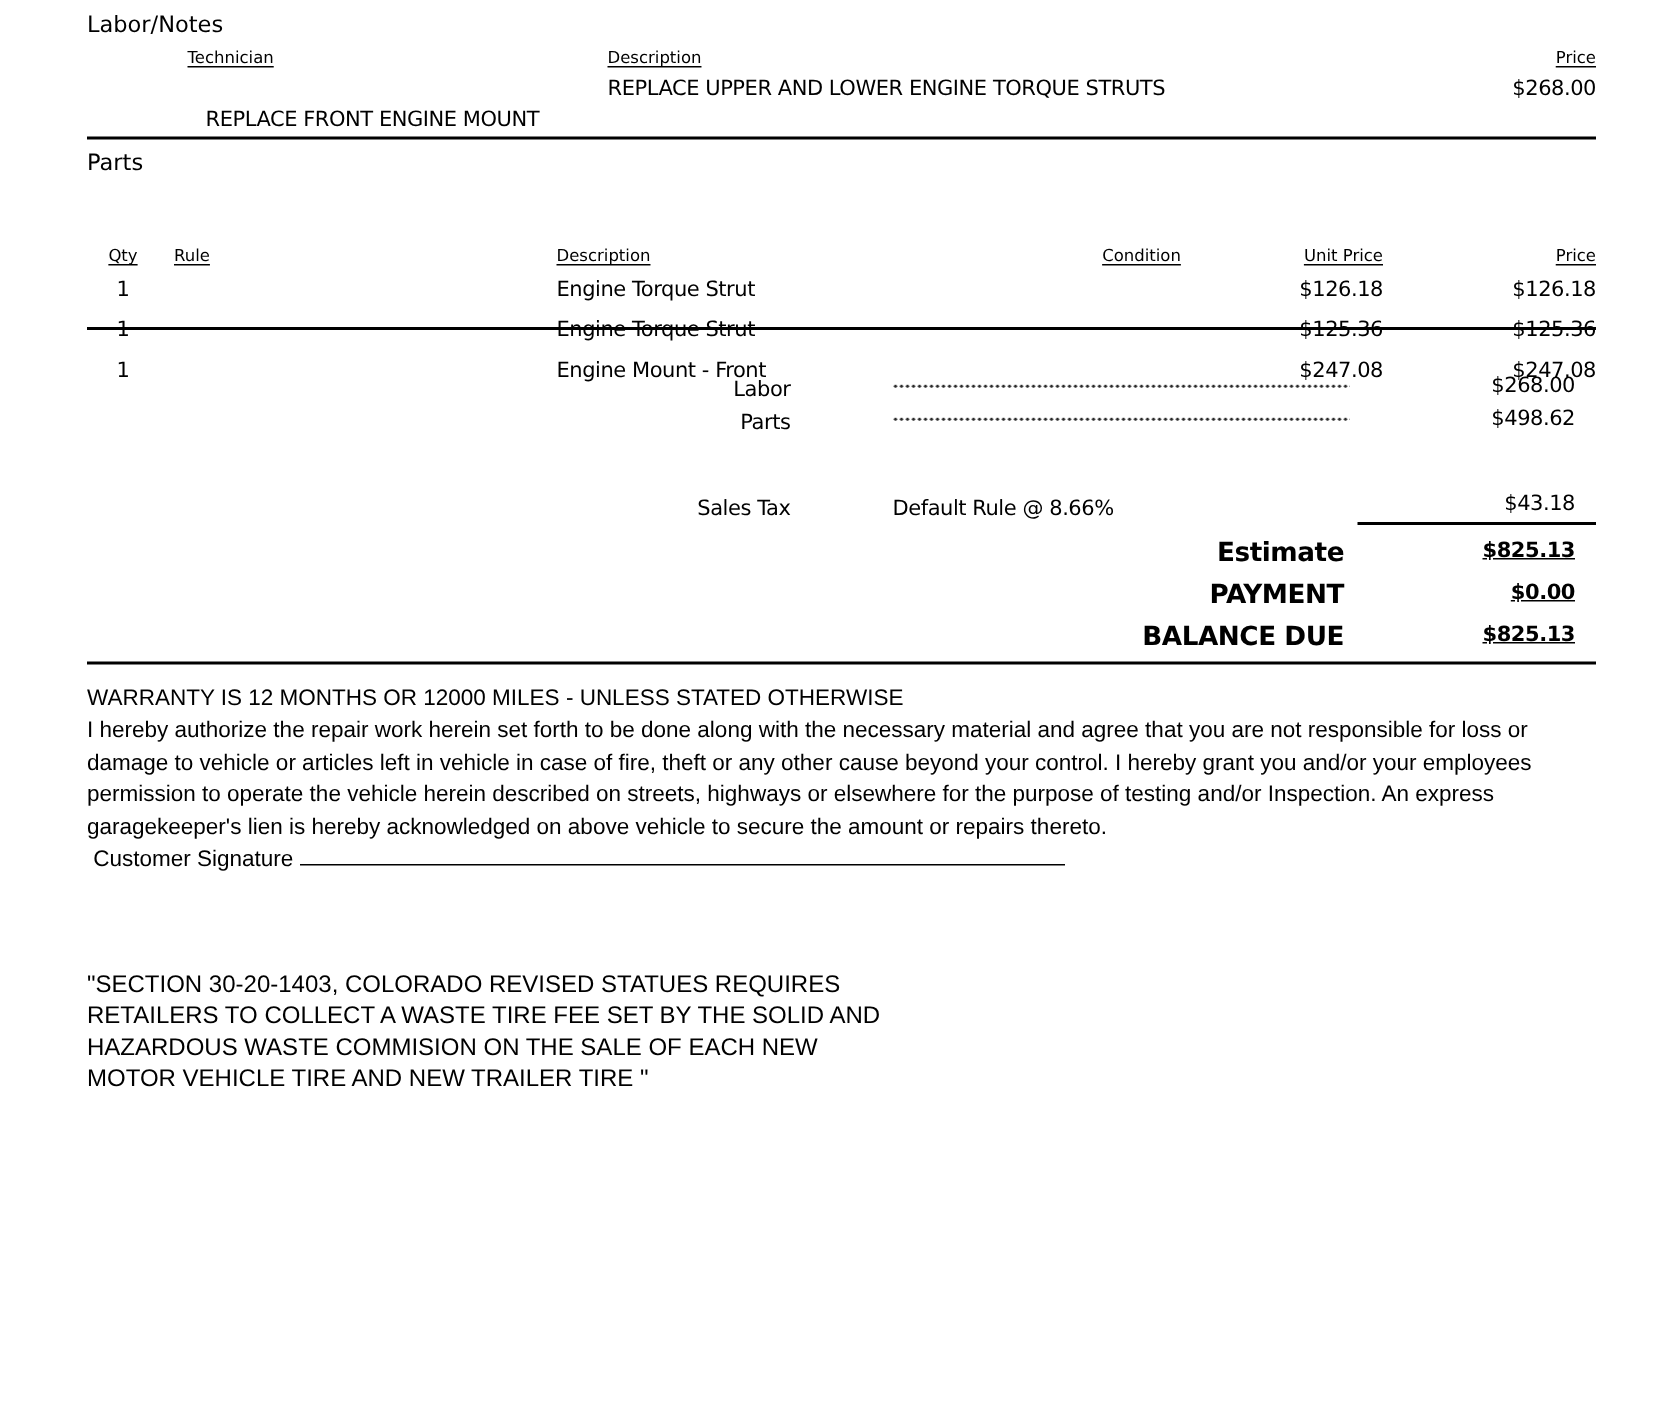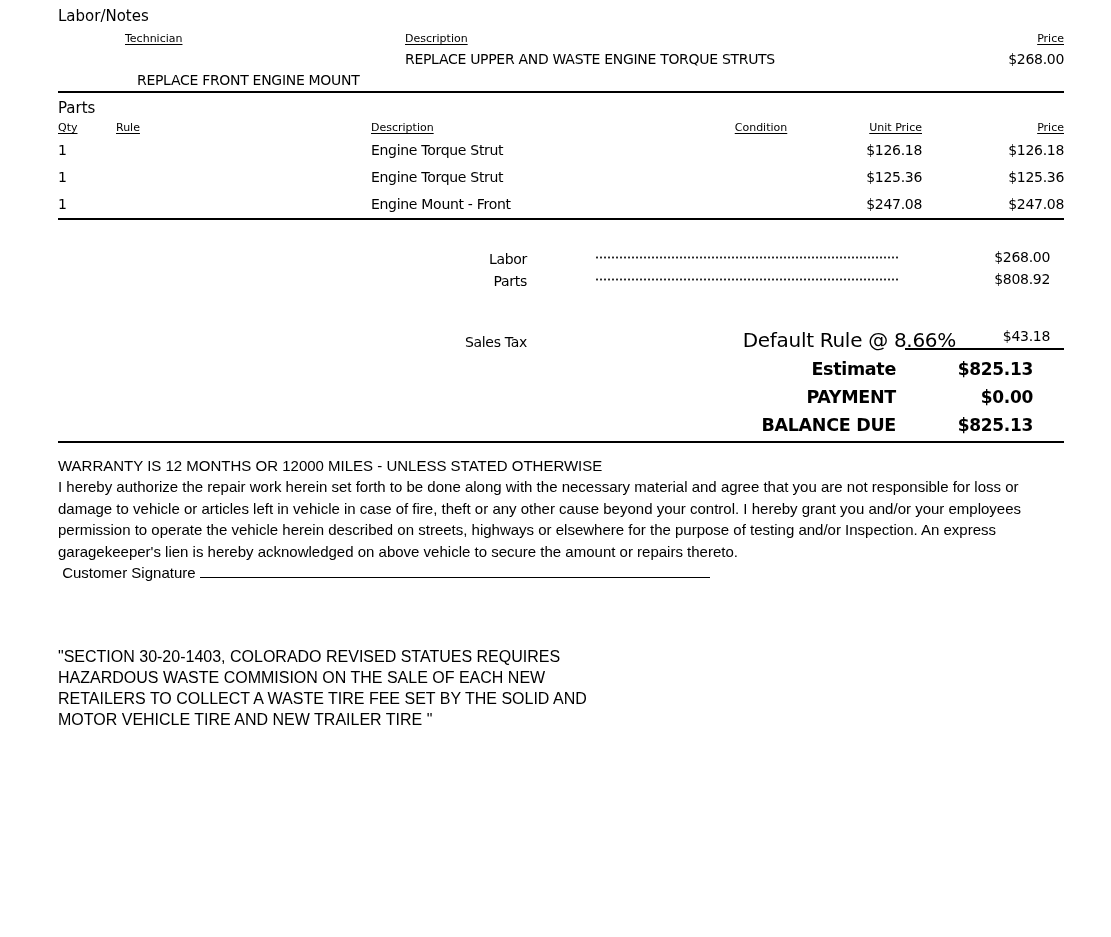--- a/index.html
+++ b/index.html
@@ -13,42 +13,42 @@
     overflow:hidden;
   }
   .abs { position:absolute; white-space:nowrap; }
   .sec-title { font-size:15px; left:58px; }
   .hdr { font-size:11px; text-decoration:underline; text-underline-offset:2px; }
   .cell { font-size:14px; letter-spacing:-0.3px; }
   .rule { position:absolute; left:58px; width:1006px; height:2px; background:#000; }
 
   
   .t-row { position:absolute; left:58px; width:1006px; display:flex; align-items:baseline; }
-  .c-qty   { width:48px;  text-align:left; }
+  .c-qty   { width:48px;  text-align:center;margin-top:43px; }
   .c-code  { width:265px; padding-left:10px; box-sizing:border-box; text-align:left; }
   .c-desc  { width:330px; text-align:left; }
   .c-cond  { width:120px; text-align:center; }
   .c-unit  { width:101px; text-align:right; }
   .c-price { flex:1; text-align:right; }
 
   
   .total-row { position:absolute; left:58px; width:1006px; height:20px;margin-top:12px; }
   .total-label { display:inline-block; width:469px; text-align:right; font-size:14px; letter-spacing:-0.3px; }
   .leader {
     display:inline-block; width:305px; height:11px; margin-left:68px;
     background-image:radial-gradient(circle, #2a2a2a 1px, transparent 1.2px);
     background-size:4px 11px; background-repeat:repeat-x;
     background-position:left bottom 1px;
   }
-  .tax-rule-text { display:inline-block; width:361px; margin-left:0px; text-align:right; font-size:20px; letter-spacing:-0.3px; }
+  .tax-rule-text { display:inline-block; width:361px; margin-left:0px; text-align:left; font-size:14px; letter-spacing:-0.3px; }
   .total-amount { position:absolute; right:14px; top:0; font-size:14px; letter-spacing:-0.3px; }
 
   
   .sum-label  { position:absolute; right:215px; font-size:17.5px; font-weight:bold; letter-spacing:-0.3px; }
-  .sum-amount { position:absolute; right:78px;  font-size:17px; font-weight:bold; letter-spacing:-0.3px; }
+  .sum-amount { position:absolute; right:61px;  font-size:14px; font-weight:bold; letter-spacing:-0.3px;text-decoration:underline; }
   .partial-rule { position:absolute; left:905px; width:159px; height:2px; background:#000; }
 
   
   .terms {
     position:absolute; left:58px; top:455px; width:1006px;
     font-family:"Liberation Sans", sans-serif;
     font-size:15px; line-height:21.4px; letter-spacing:0;
   }
   .sig-row { white-space:nowrap; }
   .sig-line { display:inline-block; width:510px; border-bottom:1px solid #000; height:14px; margin-left:4px; }
@@ -66,21 +66,21 @@
 <body>
 
 <div class="page">
 
   <div class="abs sec-title" style="top:7px;">Labor/Notes</div>
 
   <div class="abs hdr" style="left:125px; top:32px;">Technician</div>
   <div class="abs hdr" style="left:405px; top:32px;">Description</div>
   <div class="abs hdr" style="right:47px; top:32px;">Price</div>
 
-  <div class="abs cell" style="left:405px; top:51px;">REPLACE UPPER AND WASTE ENGINE TORQUE STRUTS</div>
+  <div class="abs cell" style="left:405px; top:51px;">REPLACE UPPER AND LOWER ENGINE TORQUE STRUTS</div>
   <div class="abs cell" style="right:47px; top:51px;">$268.00</div>
 
   <div class="abs cell" style="left:137px; top:72px;">REPLACE FRONT ENGINE MOUNT</div>
 
   <div class="rule" style="top:91px;"></div>
 
   <div class="abs sec-title" style="top:99px;">Parts</div>
 
   <div class="t-row hdr" style="top:121px;">
     <div class="c-qty">Qty</div>
@@ -120,21 +120,21 @@
 
   <div class="rule" style="top:218px;"></div>
 
   <div class="total-row" style="top:237px;">
     <span class="total-label">Labor</span><span class="leader"></span>
     <span class="total-amount">$268.00</span>
   </div>
 
   <div class="total-row" style="top:259px;">
     <span class="total-label">Parts</span><span class="leader"></span>
-    <span class="total-amount">$808.92</span>
+    <span class="total-amount">$498.62</span>
   </div>
 
 
   <div class="total-row" style="top:316px;">
     <span class="total-label">Sales Tax</span><span class="tax-rule-text" style="margin-left:68px;">Default Rule @ 8.66%</span>
     <span class="total-amount">$43.18</span>
   </div>
 
   <div class="partial-rule" style="top:348px;"></div>
 
@@ -156,20 +156,20 @@
   <div class="terms">
     <div>WARRANTY IS 12 MONTHS OR 12000 MILES - UNLESS STATED OTHERWISE</div>
     <div>I hereby authorize the repair work herein set forth to be done along with the necessary material and agree that you are not responsible for loss or damage to vehicle or articles left in vehicle in case of fire, theft or any other cause beyond your control. I hereby grant you and/or your employees permission to operate the vehicle herein described on streets, highways or elsewhere for the purpose of testing and/or Inspection. An express garagekeeper's lien is hereby acknowledged on above vehicle to secure the amount or repairs thereto.</div>
     <div class="sig-row">
       &nbsp;<span>Customer Signature</span><span class="sig-line"></span>
     </div>
   </div>
 
   <div class="tire-notice">
     <div>"SECTION 30-20-1403, COLORADO REVISED STATUES REQUIRES</div>
+    <div>RETAILERS TO COLLECT A WASTE TIRE FEE SET BY THE SOLID AND</div>
     <div>HAZARDOUS WASTE COMMISION ON THE SALE OF EACH NEW</div>
-    <div>RETAILERS TO COLLECT A WASTE TIRE FEE SET BY THE SOLID AND</div>
     <div>MOTOR VEHICLE TIRE AND NEW TRAILER TIRE "</div>
   </div>
 
 
   <div class="page-bottom-edge"></div>
 </div>
 
 </body></html>

